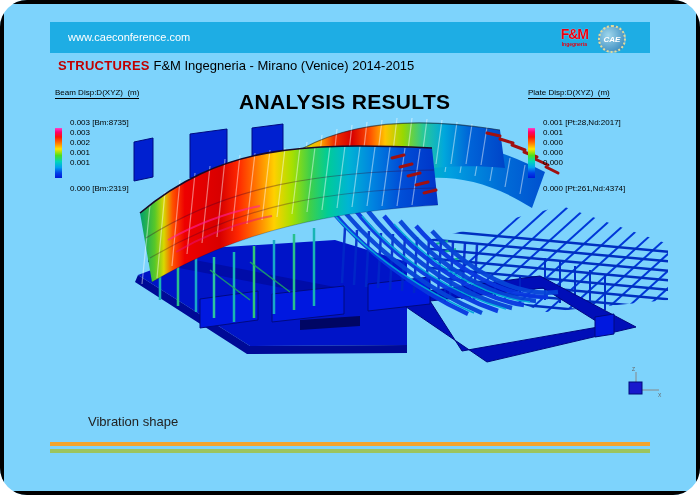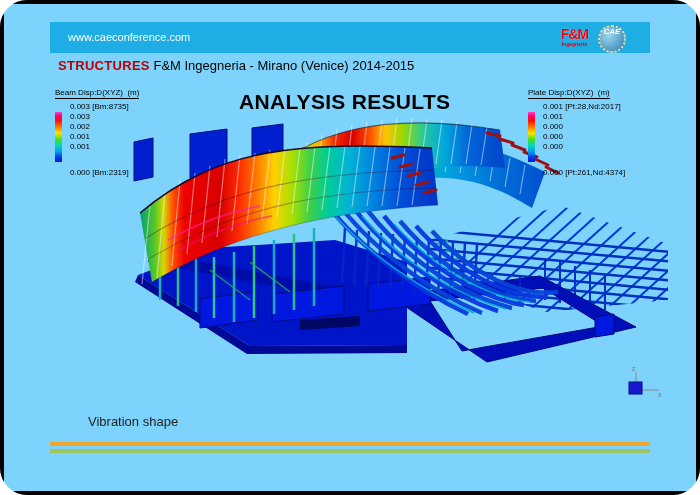--- a/index.html
+++ b/index.html
@@ -9,33 +9,33 @@
                 pointer-events:none;z-index:50;}
   
   .topbar{position:absolute;left:50px;top:22px;width:600px;height:31px;background:#1EADE4;z-index:10;}
   .topbar .url{position:absolute;left:18px;top:0;line-height:31px;color:#ffffff;font-size:11px;}
   .fm-logo{position:absolute;right:62px;top:5px;text-align:center;line-height:1;}
   .fm-logo .fm-main{color:#E60012;font-weight:bold;font-size:14px;letter-spacing:-1px;
                     text-shadow:0 0 1px #ffffff;}
   .fm-logo .fm-sub{color:#E60012;font-size:5px;font-weight:bold;margin-top:1px;}
   .cae-logo{position:absolute;right:24px;top:3px;width:24px;height:24px;border-radius:50%;
             border:2px dotted #e3dc9a;background:radial-gradient(circle at 35% 35%,#9ed6ec,#2a7fb8);
-            display:flex;align-items:flex-start;justify-content:center;color:#fff;font-size:8px;
+            display:flex;align-items:center;justify-content:center;color:#fff;font-size:8px;
             font-weight:bold;font-style:italic;}
   
   .title-line{position:absolute;left:58px;top:58px;font-size:13px;color:#000;z-index:10;white-space:nowrap;}
   .title-line .brand{color:#C00000;font-weight:bold;letter-spacing:.3px;}
   .main-heading{position:absolute;left:239px;top:90px;font-size:21px;font-weight:bold;color:#000;
                 letter-spacing:.3px;z-index:10;white-space:nowrap;}
   
   .legend{position:absolute;top:88px;font-size:8px;color:#000;z-index:10;}
   .legend.beam{left:55px;}
   .legend.plate{left:528px;}
   .legend-title{display:inline-block;border-bottom:1px solid #000;padding-bottom:1px;
-                margin-bottom:3px;white-space:pre;}
+                margin-bottom:19px;white-space:pre;}
   .legend-body{position:relative;padding-left:15px;}
   .cbar{position:absolute;left:0;top:10px;width:7px;height:50px;
         background:linear-gradient(to bottom,#FF40C8 0%,#FF0070 8%,#FF1400 18%,#FF7800 30%,
         #FFE400 42%,#48E020 55%,#00D8B8 67%,#00A0F0 79%,#0040E8 90%,#0018D8 100%);}
   .legend-row{line-height:10px;white-space:nowrap;}
   .legend-row.last{margin-top:16px;}
   
   .footer-caption{position:absolute;left:88px;top:414px;font-size:13px;color:#222;z-index:10;}
   .rule{position:absolute;left:50px;width:600px;height:4px;z-index:10;}
   .rule.orange{top:442px;background:#F2A42C;}

